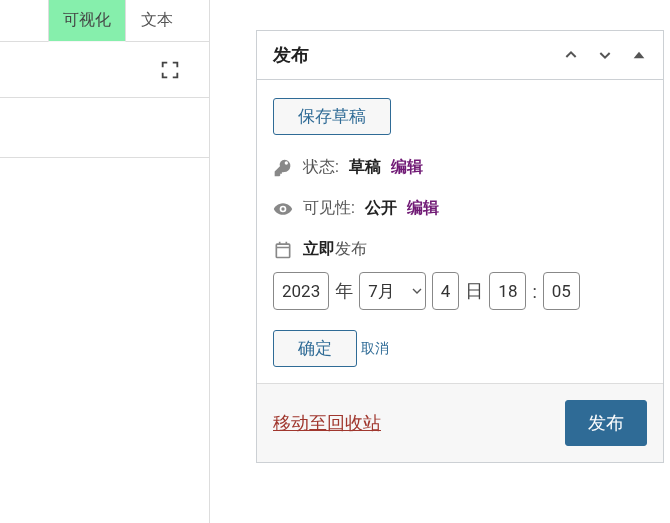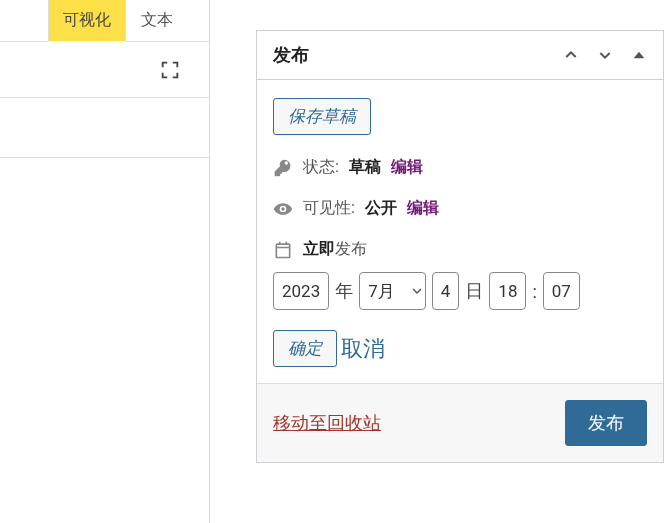--- a/index.html
+++ b/index.html
@@ -31,21 +31,21 @@
   .editor-tab {
     padding: 10px 14px;
     font-size: 16px;
     color: #555;
     border: 1px solid transparent;
     border-bottom: none;
     cursor: pointer;
   }
   .editor-tab.active {
     color: #444;
-    background: #fde047;
+    background: #86efac;
     border: 1px solid #ddd;
     border-bottom: 1px solid #f5f5f5;
     margin-bottom: -1px;
   }
   .editor-toolbar {
     height: 56px;
     border-bottom: 1px solid #ddd;
     display: flex;
     align-items: center;
     justify-content: flex-end;
@@ -101,27 +101,26 @@
     padding: 18px 16px 16px 16px;
   }
   .btn-row {
     display: flex;
     justify-content: space-between;
     margin-bottom: 22px;
   }
   .btn {
     display: inline-block;
     font-size: 17px;
-    padding: 6px 14px;
+    padding: 6px 24px;
     border: 1px solid #2F6B96;
     color: #2F6B96;
     background: #f7f7f7;
     border-radius: 3px;
     cursor: pointer;
-    font-style: italic;
   }
   .row {
     display: flex;
     align-items: center;
     gap: 10px;
     margin-bottom: 20px;
     font-size: 16px;
     color: #555;
   }
   .row .icon {
@@ -160,21 +159,21 @@
   .date-row .field.select-field { padding-right: 0; text-align: right; }
   .date-row .sep { color: #444; }
   .date-row .colon { font-weight: 400; }
   .confirm-row {
     display: flex;
     align-items: center;
     gap: 4px;
   }
   .link-plain {
     color: #2F6B96;
-    font-size: 22px;
+    font-size: 14px;
     cursor: pointer;
     text-align: right;
   }
   .metabox-footer {
     border-top: 1px solid #ddd;
     background: #f7f7f7;
     padding: 16px;
     display: flex;
     align-items: center;
     justify-content: space-between;
@@ -280,21 +279,21 @@
         <span class="field select-field">
           <span>7月</span>
           <svg viewBox="0 0 24 24" width="16" height="16" fill="none" stroke="#555" stroke-width="2">
               <polyline points="6,9 12,15 18,9"></polyline>
             </svg>
         </span>
         <span class="field">4</span>
         <span class="sep">日</span>
         <span class="field">18</span>
         <span class="colon">:</span>
-        <span class="field">07</span>
+        <span class="field">05</span>
       </div>
 
       <div class="confirm-row">
         <button class="btn">确定</button>
         <span class="link-plain">取消</span>
       </div>
     </div>
 
     <div class="metabox-footer">
       <span class="trash-link">移动至回收站</span>

